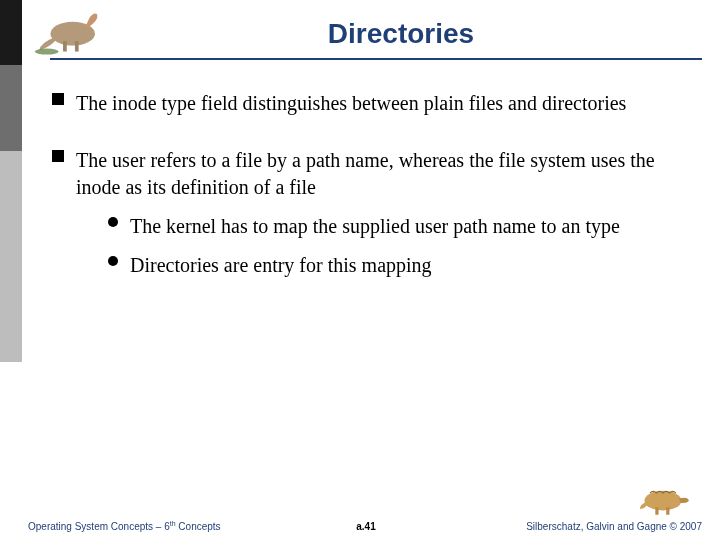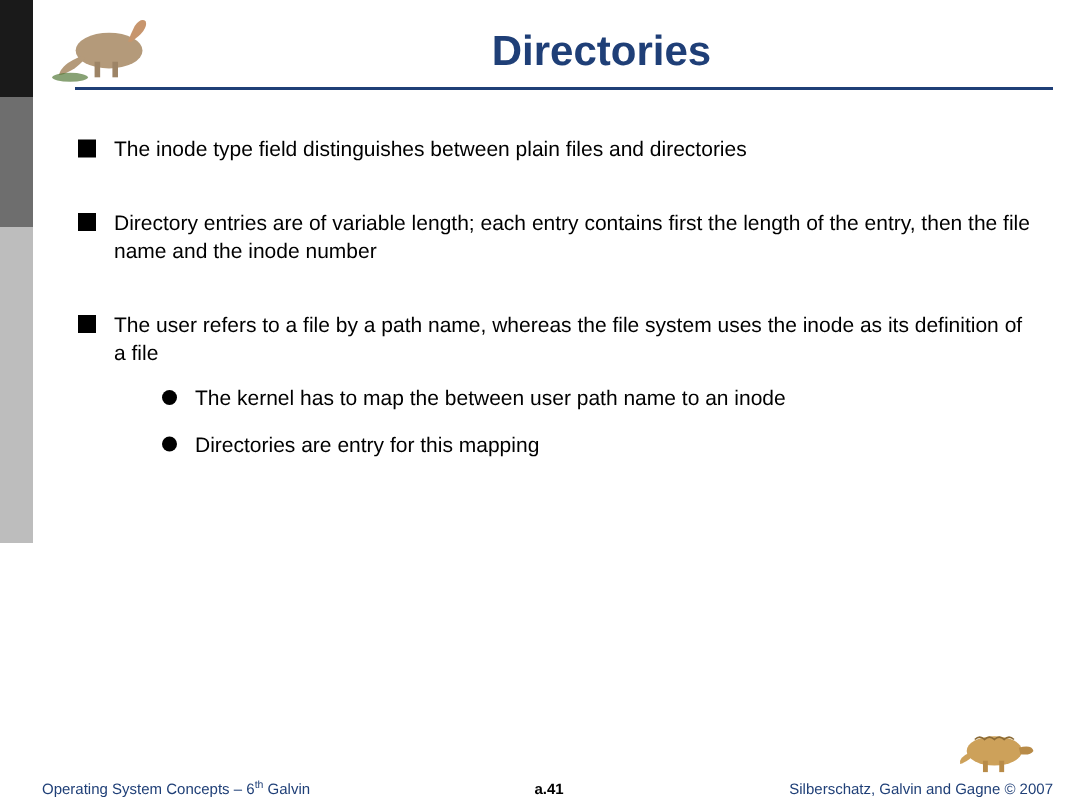--- a/index.html
+++ b/index.html
@@ -41,23 +41,24 @@
   }
   .title-rule {
     position: absolute;
     left: 28px; right: 18px; bottom: 6px;
     height: 2px;
     background: #1f3f77;
   }
   .content {
     position: absolute;
     left: 50px; right: 30px; top: 90px;
-    font-size: 14px;
+    font-size: 20px;
     color: #000;
     line-height: 1.35;
+    font-family: Liberation Serif, serif;
   }
   .bullet-1 {
     position: relative;
     padding-left: 26px;
     margin-bottom: 30px;
   }
   .bullet-1::before {
     content: "";
     position: absolute;
     left: 2px; top: 3px;
@@ -110,41 +111,38 @@
   </svg>
   <div class="title">Directories</div>
   <div class="title-rule"></div>
 </div>
 
 <div class="content">
   <div class="bullet-1">
     <span>The inode type field distinguishes between plain files and directories</span>
   </div>
   <div class="bullet-1">
-    <span>Directory entries are of variable length; each entry contains first the length of the entry, then the file name and the inode number</span>
-  </div>
-  <div class="bullet-1">
     <span>The user refers to a file by a path name, whereas the file system uses the inode as its definition of a file</span>
     <div class="bullet-2">
-      <span>The kernel has to map the between user path name to an inode</span>
+      <span>The kernel has to map the supplied user path name to an type</span>
     </div>
     <div class="bullet-2">
       <span>Directories are entry for this mapping</span>
     </div>
   </div>
 </div>
 
 <svg class="dino-bottom" viewBox="0 0 100 70">
   <ellipse cx="48" cy="38" rx="34" ry="18" fill="#cda15a"></ellipse>
   <path d="M78 34 Q94 30 96 38 Q92 44 80 42 Z" fill="#b88b48"></path>
   <path d="M18 40 Q4 46 6 54 Q14 52 22 44 Z" fill="#cda15a"></path>
   <rect x="34" y="50" width="6" height="14" fill="#b88b48"></rect>
   <rect x="54" y="50" width="6" height="14" fill="#b88b48"></rect>
   <path d="M24 24 Q30 18 36 24 Q42 18 48 24 Q54 18 60 24 Q66 18 72 24" stroke="#8a6a36" stroke-width="2" fill="none"></path>
 </svg>
 
 <div class="footer">
   <span class="footer-left">
-    <span>Operating System Concepts – 6</span><span class="sup">th</span><span> Galvin</span>
+    <span>Operating System Concepts – 6</span><span class="sup">th</span><span> Concepts</span>
   </span>
   <span class="footer-center">a.41</span>
   <span class="footer-right">Silberschatz, Galvin and Gagne © 2007</span>
 </div>
 
 </body></html>

